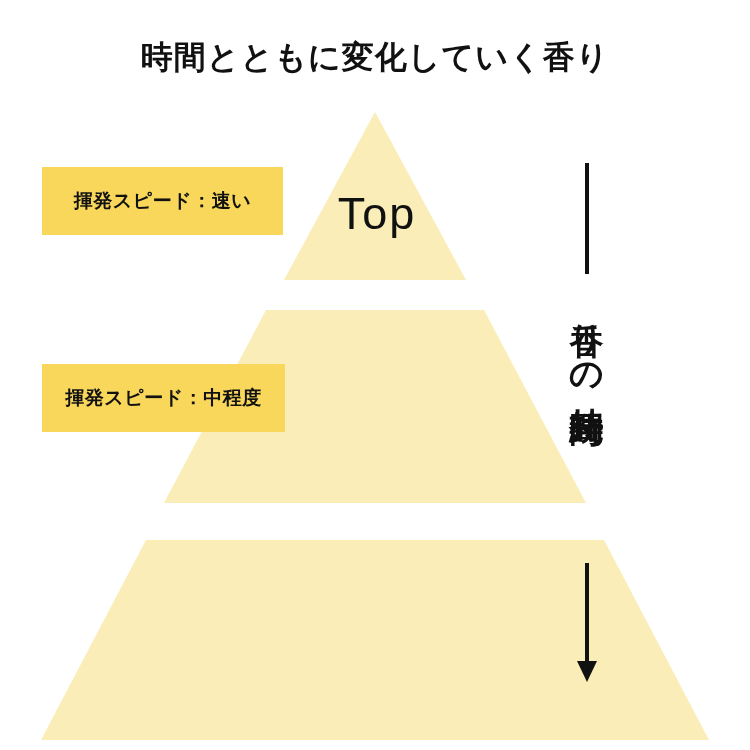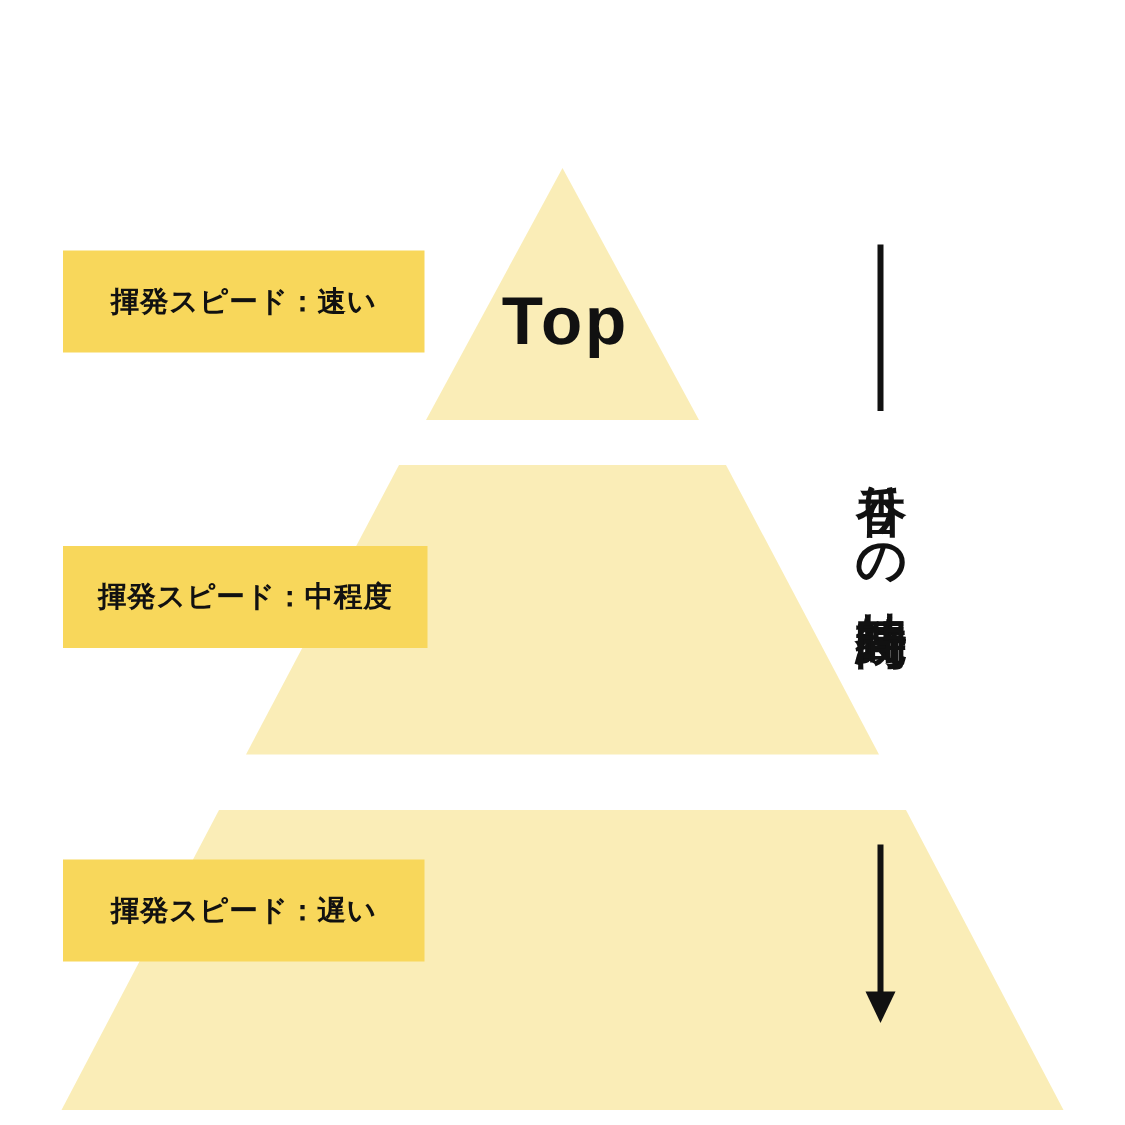--- a/index.html
+++ b/index.html
@@ -35,21 +35,21 @@
     left: 0;
     top: 0;
     width: 750px;
     height: 750px;
   }
   .pyramid-svg polygon { fill: var(--pyramid-fill); }
   .tier-word {
     position: absolute;
     transform: translate(-50%, -50%);
     font-size: 45px;
-    font-weight: 700;
+    font-weight: 400;
     letter-spacing: 2px;
     color: var(--ink);
     white-space: nowrap;
   }
   .tier-word.top    { left: 377px; top: 214px; }
   .tier-word.middle { left: 379px; top: 404px; }
   .tier-word.last   { left: 377px; top: 627px; }
   .speed-box {
     position: absolute;
     left: 42px;
@@ -99,38 +99,36 @@
     height: 125px;
   }
   .axis-arrow-svg line { stroke: var(--ink); stroke-width: 4; }
   .axis-arrow-svg polygon { fill: var(--ink); }
 </style>
 </head>
 <body>
 
 <div class="canvas">
 
+  <div class="title">時間とともに変化していく香り</div>
 
   <svg class="pyramid-svg" viewBox="0 0 750 750" aria-hidden="true">
     <polygon points="375,112 284,280 466,280"></polygon>
     <polygon points="266,310 484,310 586,503 164,503"></polygon>
     <polygon points="146,540 604,540 709,740 41,740"></polygon>
   </svg>
 
   <div class="tier-word top">Top</div>
 
   <div class="speed-box b2">
     <span>揮発スピード：中程度</span>
   </div>
   <div class="speed-box b1">
     <span>揮発スピード：速い</span>
   </div>
-  <div class="speed-box b3">
-    <span>揮発スピード：遅い</span>
-  </div>
 
   <div class="axis-line-top"></div>
 
   <div class="axis-vtext">香りの持続時間</div>
 
   <svg class="axis-arrow-svg" viewBox="0 0 36 125" aria-hidden="true">
     <line x1="18" y1="2" x2="18" y2="103"></line>
     <polygon points="8,100 28,100 18,121"></polygon>
   </svg>
 

